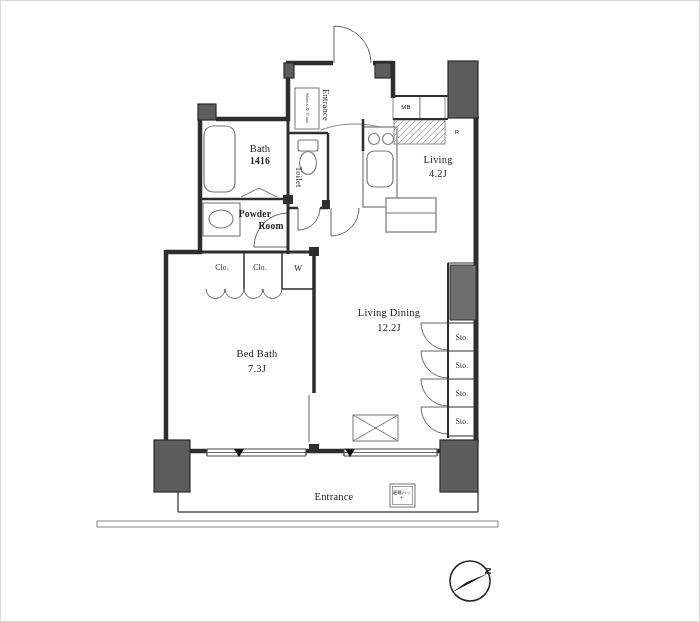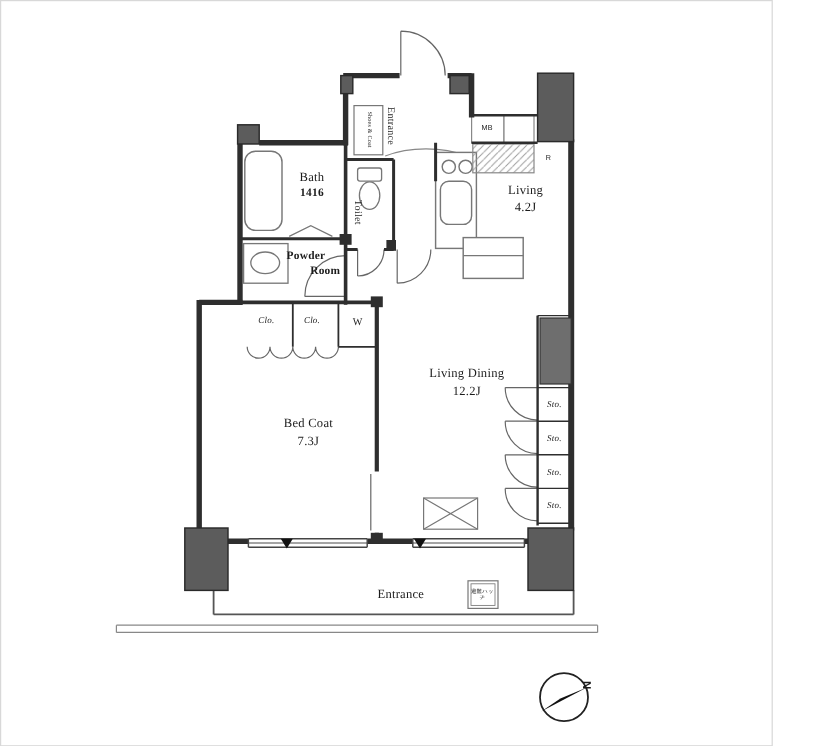--- a/index.html
+++ b/index.html
@@ -1,31 +1,31 @@
 <!DOCTYPE html>
 <html><head>
 <meta charset="utf-8">
 <style>
   html,body{margin:0;padding:0;background:#fff;}
   .stage{
-    position:relative;width:644px;height:622px;background:#ffffff;
+    position:relative;width:700px;height:622px;background:#ffffff;
     border:1px solid #d8d8d8;box-sizing:border-box;overflow:hidden;
     font-family:"Liberation Serif",serif;
   }
   .stage svg{position:absolute;left:0;top:0;}
   .lbl{
     position:absolute;color:#1c1c1c;white-space:nowrap;
     transform:translate(-50%,-50%);letter-spacing:.2px;
     font-family:"Liberation Serif",serif;
   }
   .v{transform:translate(-50%,-50%) rotate(90deg);}
   .s10{font-size:10.5px;}
   .s9{font-size:9.5px;font-weight:bold;}
   .s8{font-size:8.5px;}
-  .s7{font-size:7.5px;font-style:italic;}
+  .s7{font-size:7.5px;}
   .s6{font-size:6px;}
   .s5{font-size:5px;}
   .bold{font-weight:bold;}
   .sans{font-family:"Liberation Sans",sans-serif;}
   .evac{
     font-size:4.5px;width:20px;white-space:normal;text-align:center;line-height:1.15;
   }
 </style>
 </head>
 <body>
@@ -187,21 +187,21 @@
   <span class="lbl s9" style="left:254px;top:213px">Powder</span>
   <span class="lbl s9" style="left:270px;top:225px">Room</span>
   <span class="lbl s8 v" style="left:325px;top:104px">Entrance</span>
   <span class="lbl s5 v" style="left:306px;top:107px">Shoes &amp; Coat</span>
   <span class="lbl s6 sans" style="left:405px;top:106px">MB</span>
   <span class="lbl s6 sans" style="left:456px;top:131px">R</span>
   <span class="lbl s10" style="left:437px;top:158px">Living</span>
   <span class="lbl s10" style="left:437px;top:172px">4.2J</span>
   <span class="lbl s10" style="left:388px;top:311px">Living Dining</span>
   <span class="lbl s10" style="left:388px;top:326px">12.2J</span>
-  <span class="lbl s10" style="left:256px;top:352px">Bed Coat</span>
+  <span class="lbl s10" style="left:256px;top:352px">Bed Bath</span>
   <span class="lbl s10" style="left:256px;top:367px">7.3J</span>
   <span class="lbl s7" style="left:221px;top:266px">Clo.</span>
   <span class="lbl s7" style="left:259px;top:266px">Clo.</span>
   <span class="lbl s8" style="left:297px;top:267px">W</span>
   <span class="lbl s7" style="left:461px;top:336px">Sto.</span>
   <span class="lbl s7" style="left:461px;top:364px">Sto.</span>
   <span class="lbl s7" style="left:461px;top:392px">Sto.</span>
   <span class="lbl s7" style="left:461px;top:420px">Sto.</span>
   <span class="lbl s10" style="left:333px;top:495px">Entrance</span>
   <span class="lbl evac" style="left:401px;top:494px">避難ハッチ</span>

